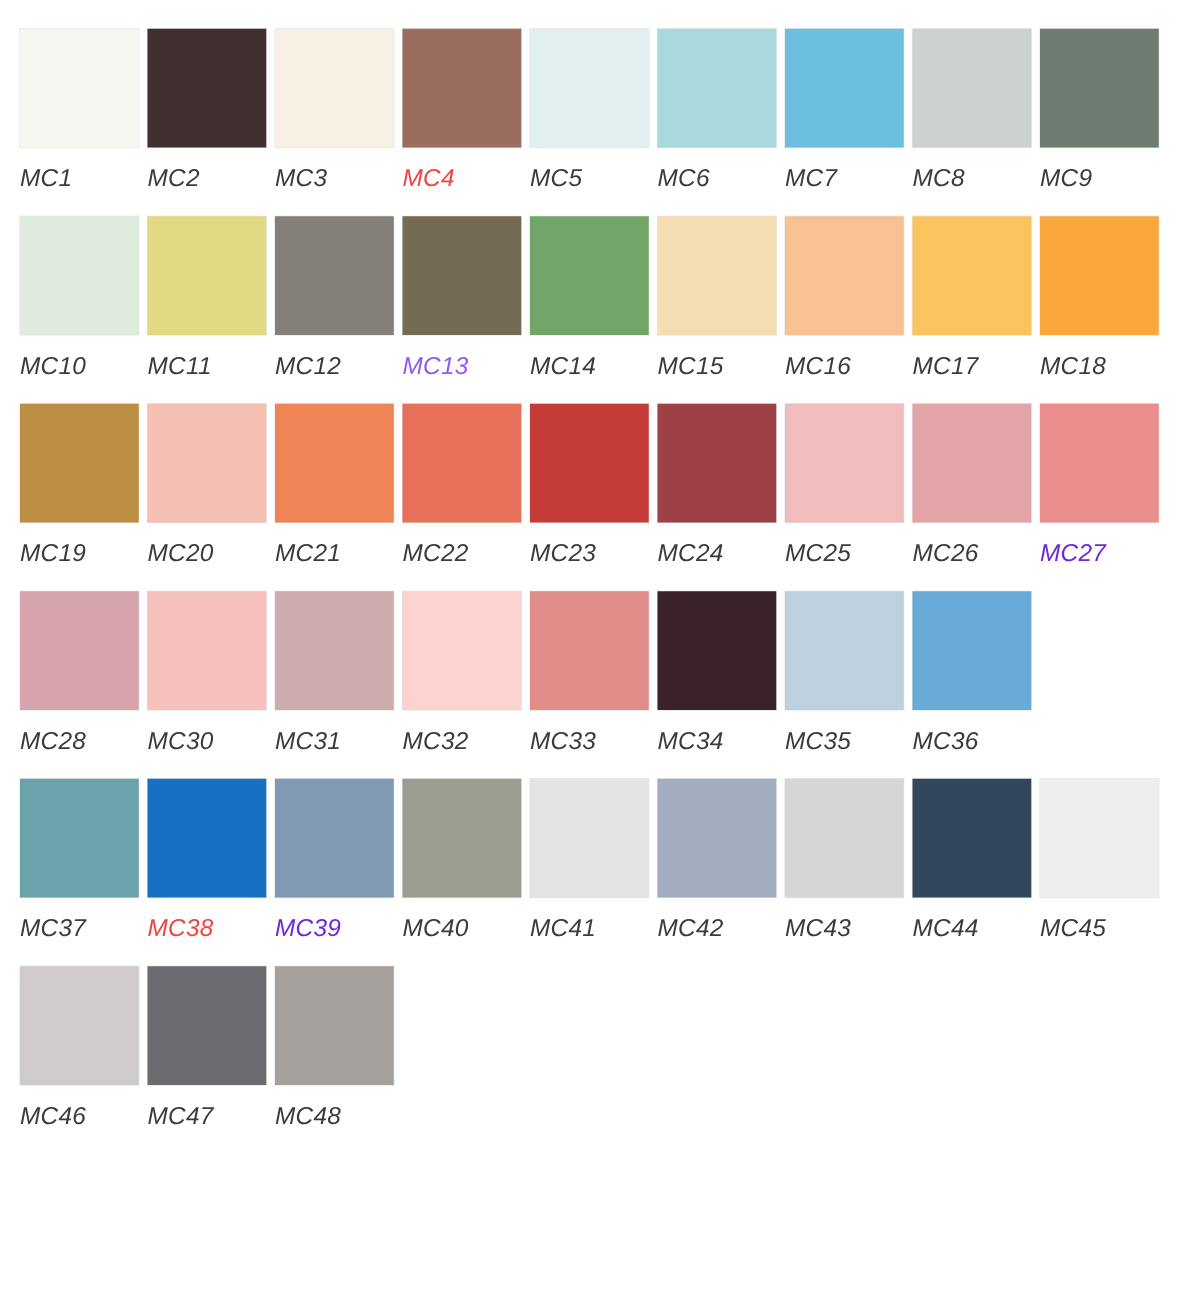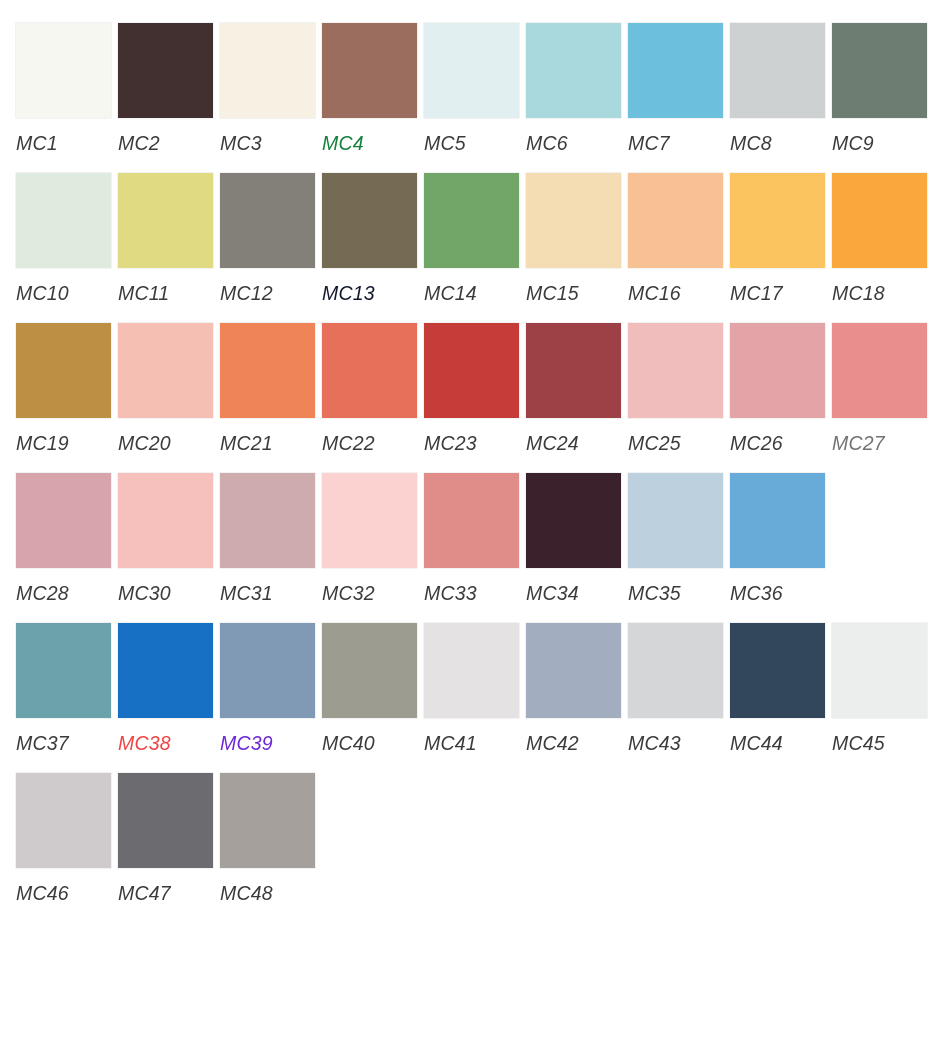--- a/index.html
+++ b/index.html
@@ -66,21 +66,21 @@
       <div class="swatch-cell">
         <span class="swatch-chip" style="background-color: rgb(65, 48, 47);"></span>
         <span class="swatch-label" style="color: rgb(59, 59, 59);">MC2</span>
       </div>
       <div class="swatch-cell">
         <span class="swatch-chip" style="background-color: rgb(247, 241, 227);"></span>
         <span class="swatch-label" style="color: rgb(59, 59, 59);">MC3</span>
       </div>
       <div class="swatch-cell">
         <span class="swatch-chip" style="background-color: rgb(154, 109, 94);"></span>
-        <span class="swatch-label" style="color: #15803d;">MC4</span>
+        <span class="swatch-label" style="color: #ef4444;">MC4</span>
       </div>
       <div class="swatch-cell">
         <span class="swatch-chip" style="background-color: rgb(226, 239, 240);"></span>
         <span class="swatch-label" style="color: rgb(59, 59, 59);">MC5</span>
       </div>
       <div class="swatch-cell">
         <span class="swatch-chip" style="background-color: rgb(169, 216, 221);"></span>
         <span class="swatch-label" style="color: rgb(59, 59, 59);">MC6</span>
       </div>
       <div class="swatch-cell">
@@ -104,21 +104,21 @@
       <div class="swatch-cell">
         <span class="swatch-chip" style="background-color: rgb(224, 218, 131);"></span>
         <span class="swatch-label" style="color: rgb(59, 59, 59);">MC11</span>
       </div>
       <div class="swatch-cell">
         <span class="swatch-chip" style="background-color: rgb(131, 128, 122);"></span>
         <span class="swatch-label" style="color: rgb(59, 59, 59);">MC12</span>
       </div>
       <div class="swatch-cell">
         <span class="swatch-chip" style="background-color: rgb(117, 106, 84);"></span>
-        <span class="swatch-label" style="color: #0f172a; text-align: right;">MC13</span>
+        <span class="swatch-label" style="color: #8b5cf6; text-align: right;">MC13</span>
       </div>
       <div class="swatch-cell">
         <span class="swatch-chip" style="background-color: rgb(113, 166, 104);"></span>
         <span class="swatch-label" style="color: rgb(59, 59, 59);">MC14</span>
       </div>
       <div class="swatch-cell">
         <span class="swatch-chip" style="background-color: rgb(244, 221, 179);"></span>
         <span class="swatch-label" style="color: rgb(59, 59, 59);">MC15</span>
       </div>
       <div class="swatch-cell">
@@ -162,21 +162,21 @@
       <div class="swatch-cell">
         <span class="swatch-chip" style="background-color: rgb(240, 189, 188);"></span>
         <span class="swatch-label" style="color: rgb(59, 59, 59);">MC25</span>
       </div>
       <div class="swatch-cell">
         <span class="swatch-chip" style="background-color: rgb(227, 164, 167);"></span>
         <span class="swatch-label" style="color: rgb(59, 59, 59);">MC26</span>
       </div>
       <div class="swatch-cell">
         <span class="swatch-chip" style="background-color: rgb(233, 142, 140);"></span>
-        <span class="swatch-label" style="color: #737373;">MC27</span>
+        <span class="swatch-label" style="color: #6d28d9;">MC27</span>
       </div>
     </div>
     <div class="swatch-row">
       <div class="swatch-cell">
         <span class="swatch-chip" style="background-color: rgb(216, 164, 171);"></span>
         <span class="swatch-label" style="color: rgb(59, 59, 59);">MC28</span>
       </div>
       <div class="swatch-cell">
         <span class="swatch-chip" style="background-color: rgb(246, 193, 189);"></span>
         <span class="swatch-label" style="color: rgb(59, 59, 59);">MC30</span>

